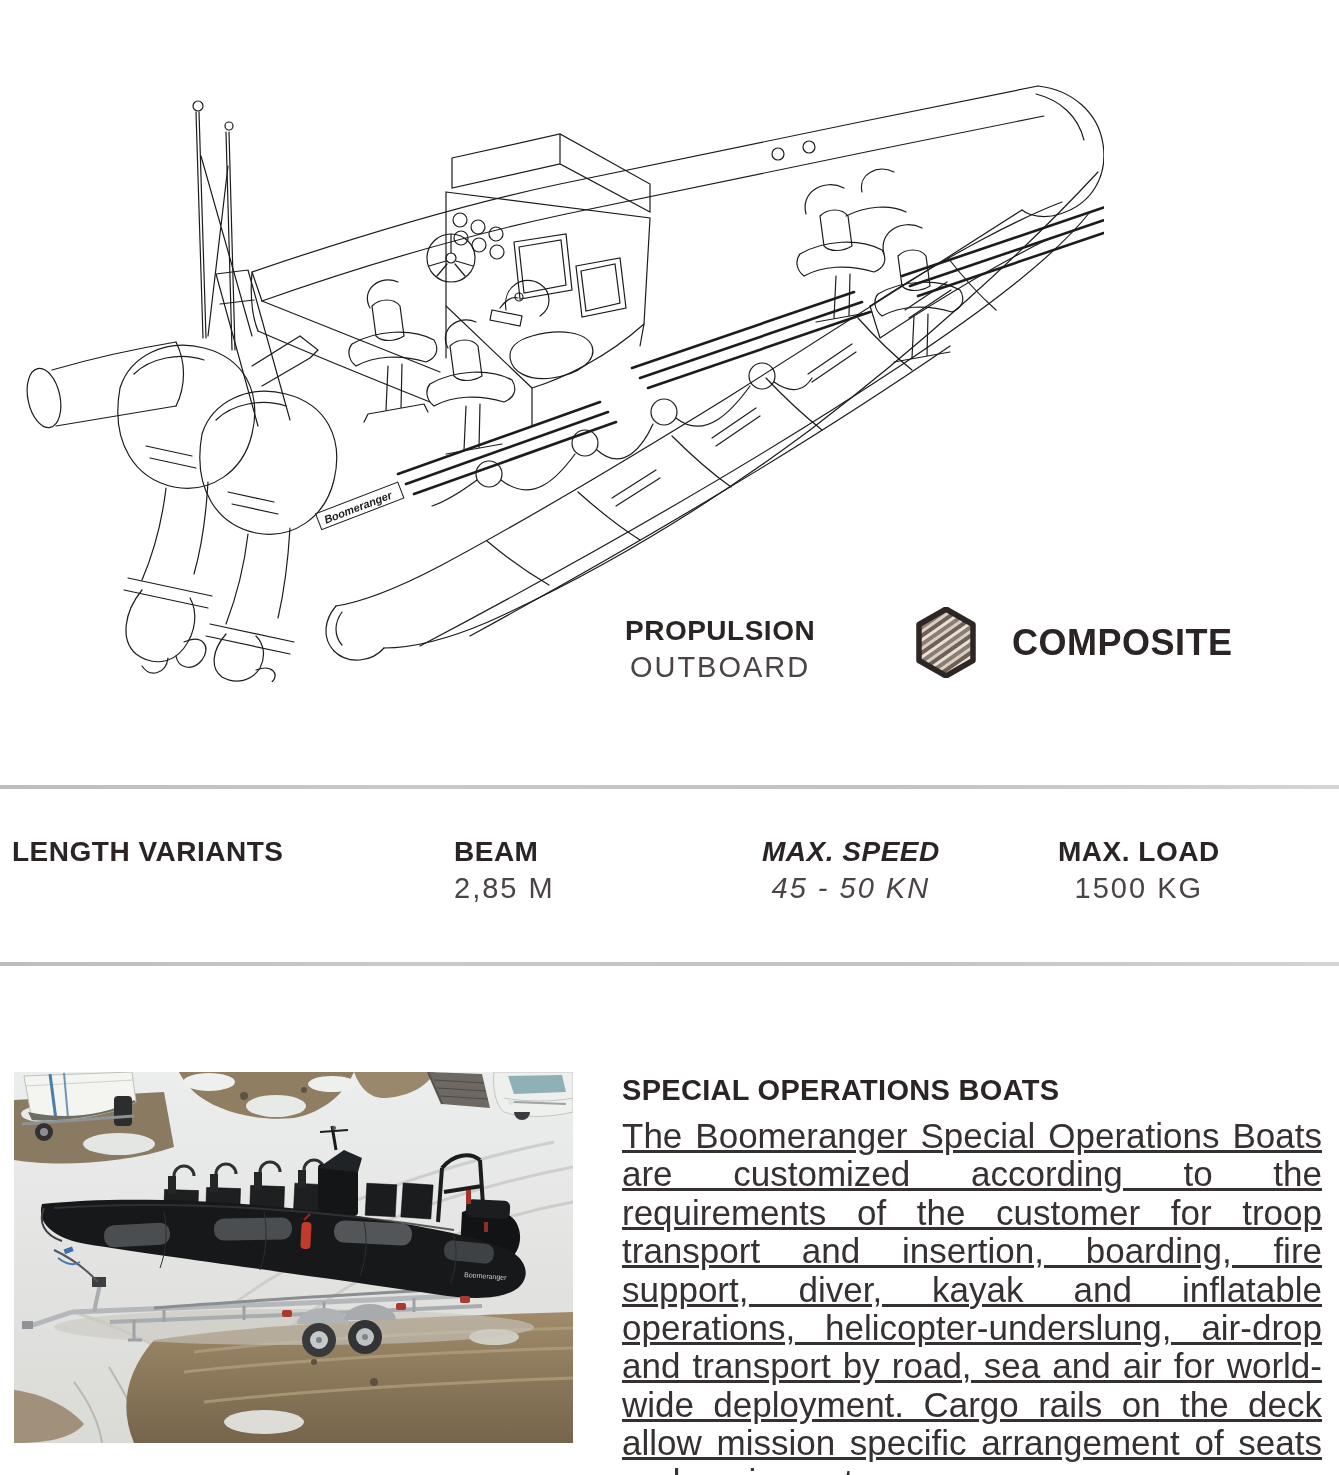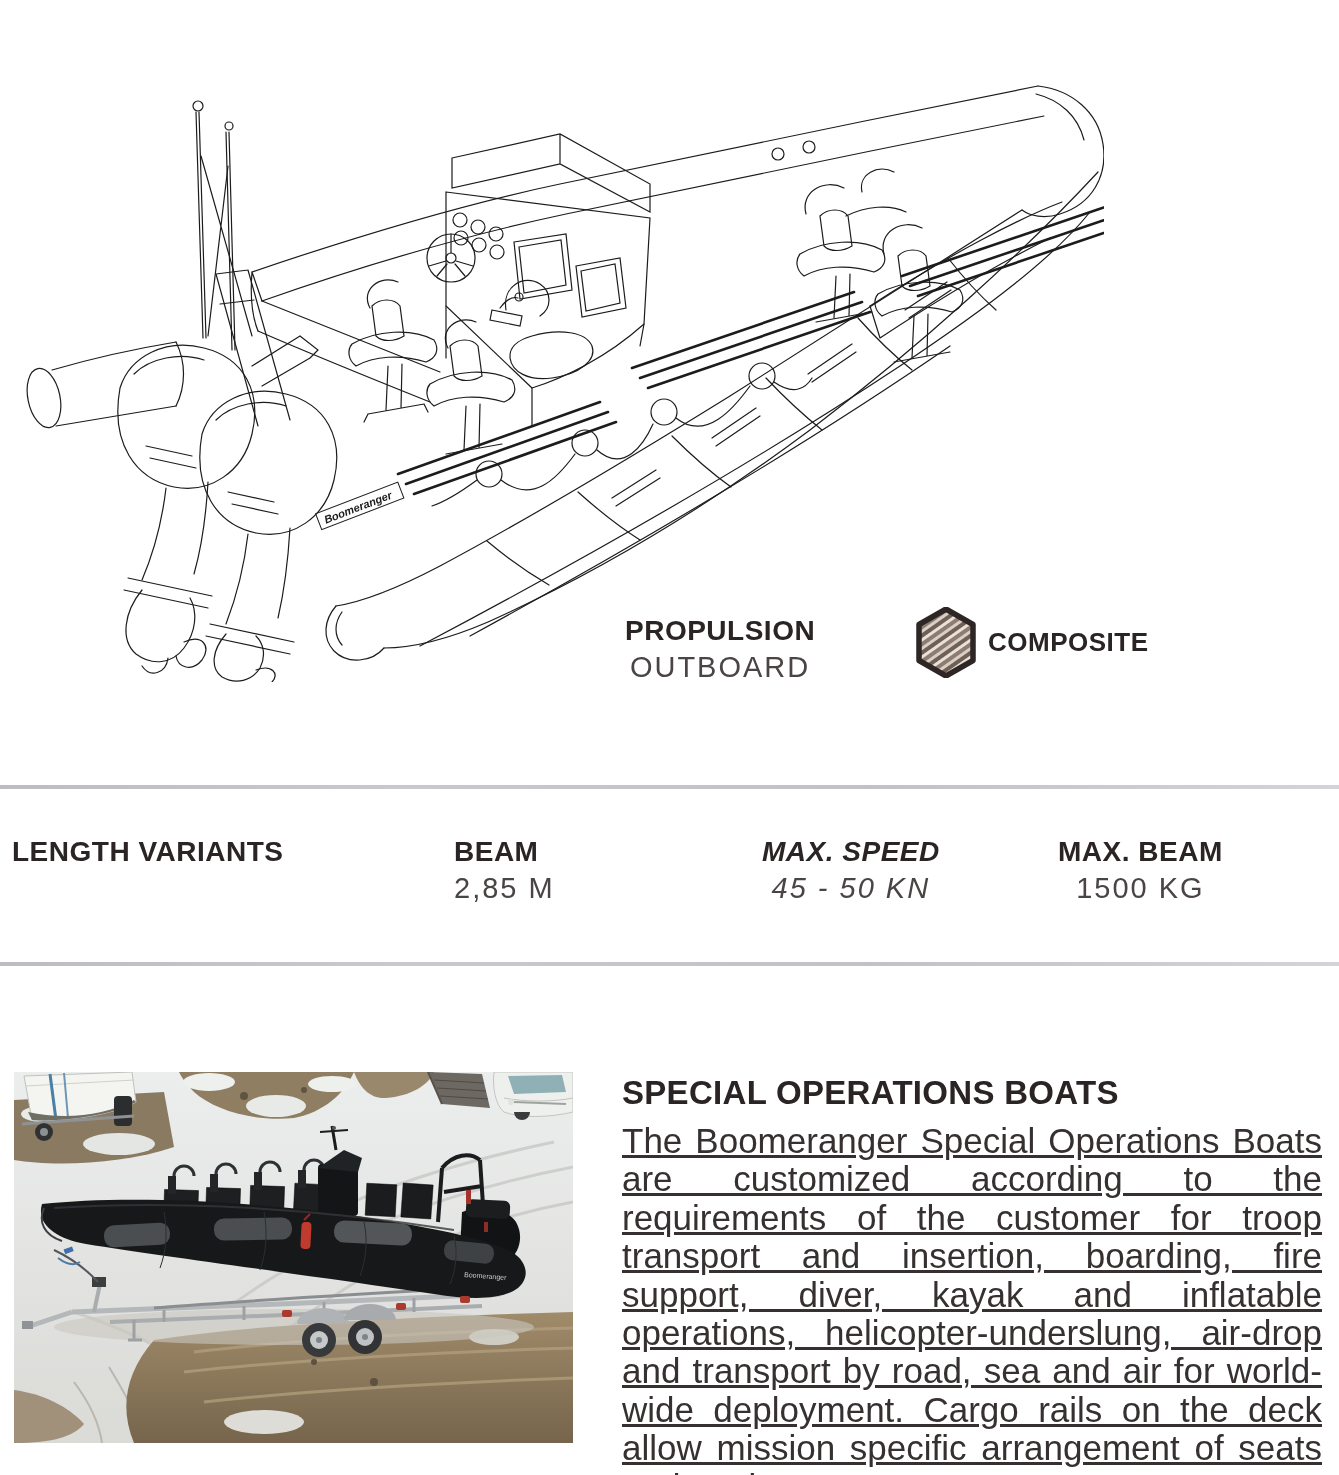--- a/index.html
+++ b/index.html
@@ -9,37 +9,37 @@
   }
   .abs{position:absolute;}
 
   
   #hero-drawing{left:0;top:6px;width:1104px;height:676px;}
   #propulsion-block{left:625px;top:615px;}
   .spec-label{font-weight:700;font-size:28px;letter-spacing:.5px;color:#2b2424;white-space:nowrap;}
   .spec-value{font-weight:300;font-size:29px;letter-spacing:2px;color:#4a4444;margin-top:4px;white-space:nowrap;text-align:center;}
   #material-badge{left:916px;top:607px;display:flex;align-items:center;}
   #material-badge .hex{width:60px;height:71px;display:block;}
-  #material-badge .label{margin-left:12px;font-weight:700;font-size:26px;letter-spacing:.5px;color:#2b2424;}
+  #material-badge .label{margin-left:36px;font-weight:700;font-size:36px;letter-spacing:.5px;color:#2b2424;}
 
   .divider{left:0;width:1339px;height:4px;background:linear-gradient(90deg,#bdbcc0,#c9c8cc 30%,#c2c1c5 65%,#d4d3d7);}
   #divider-top{top:785px;}
   #divider-bottom{top:962px;}
 
   
   .spec-col{top:836px;}
   #spec-col-0{left:12px;}
   #spec-col-1{left:454px;}
   #spec-col-2{left:762px;font-style:italic;}
   #spec-col-3{left:1058px;}
 
   
   #boat-photo{left:14px;top:1072px;width:559px;height:371px;display:block;}
   #description-block{left:622px;top:1074px;width:700px;}
-  #description-block h2{margin:0 0 10px 0;font-size:33px;font-weight:700;letter-spacing:.3px;color:#2b2424;}
+  #description-block h2{margin:0 0 10px 0;font-size:29px;font-weight:700;letter-spacing:.3px;color:#2b2424;}
   #description-block p{margin:0;font-size:35px;font-weight:300;line-height:38.4px;text-align:justify;color:#363030;text-decoration:underline;}
 
   svg text{font-family:"Liberation Sans",sans-serif;}
 </style>
 </head>
 <body>
 
 <svg id="hero-drawing" class="abs" viewBox="0 0 1104 676" fill="none" stroke="#1c1c1c" stroke-width="1.2" stroke-linecap="round">
 
   <g>
@@ -214,21 +214,21 @@
 </div>
 <div id="spec-col-1" class="abs spec-col">
   <div class="spec-label">BEAM</div>
   <div class="spec-value">2,85 M</div>
 </div>
 <div id="spec-col-2" class="abs spec-col">
   <div class="spec-label">MAX. SPEED</div>
   <div class="spec-value">45 - 50 KN</div>
 </div>
 <div id="spec-col-3" class="abs spec-col">
-  <div class="spec-label">MAX. BEAM</div>
+  <div class="spec-label">MAX. LOAD</div>
   <div class="spec-value">1500 KG</div>
 </div>
 
 <svg id="boat-photo" class="abs" viewBox="0 0 559 371">
   <defs>
     <linearGradient id="snowGrad" x1="0" y1="0" x2="0" y2="1">
       <stop offset="0" stop-color="#eceeee"></stop>
         <stop offset="1" stop-color="#dadad6"></stop>
     </linearGradient>
     <linearGradient id="dirtGrad" x1="0" y1="0" x2="0" y2="1">

